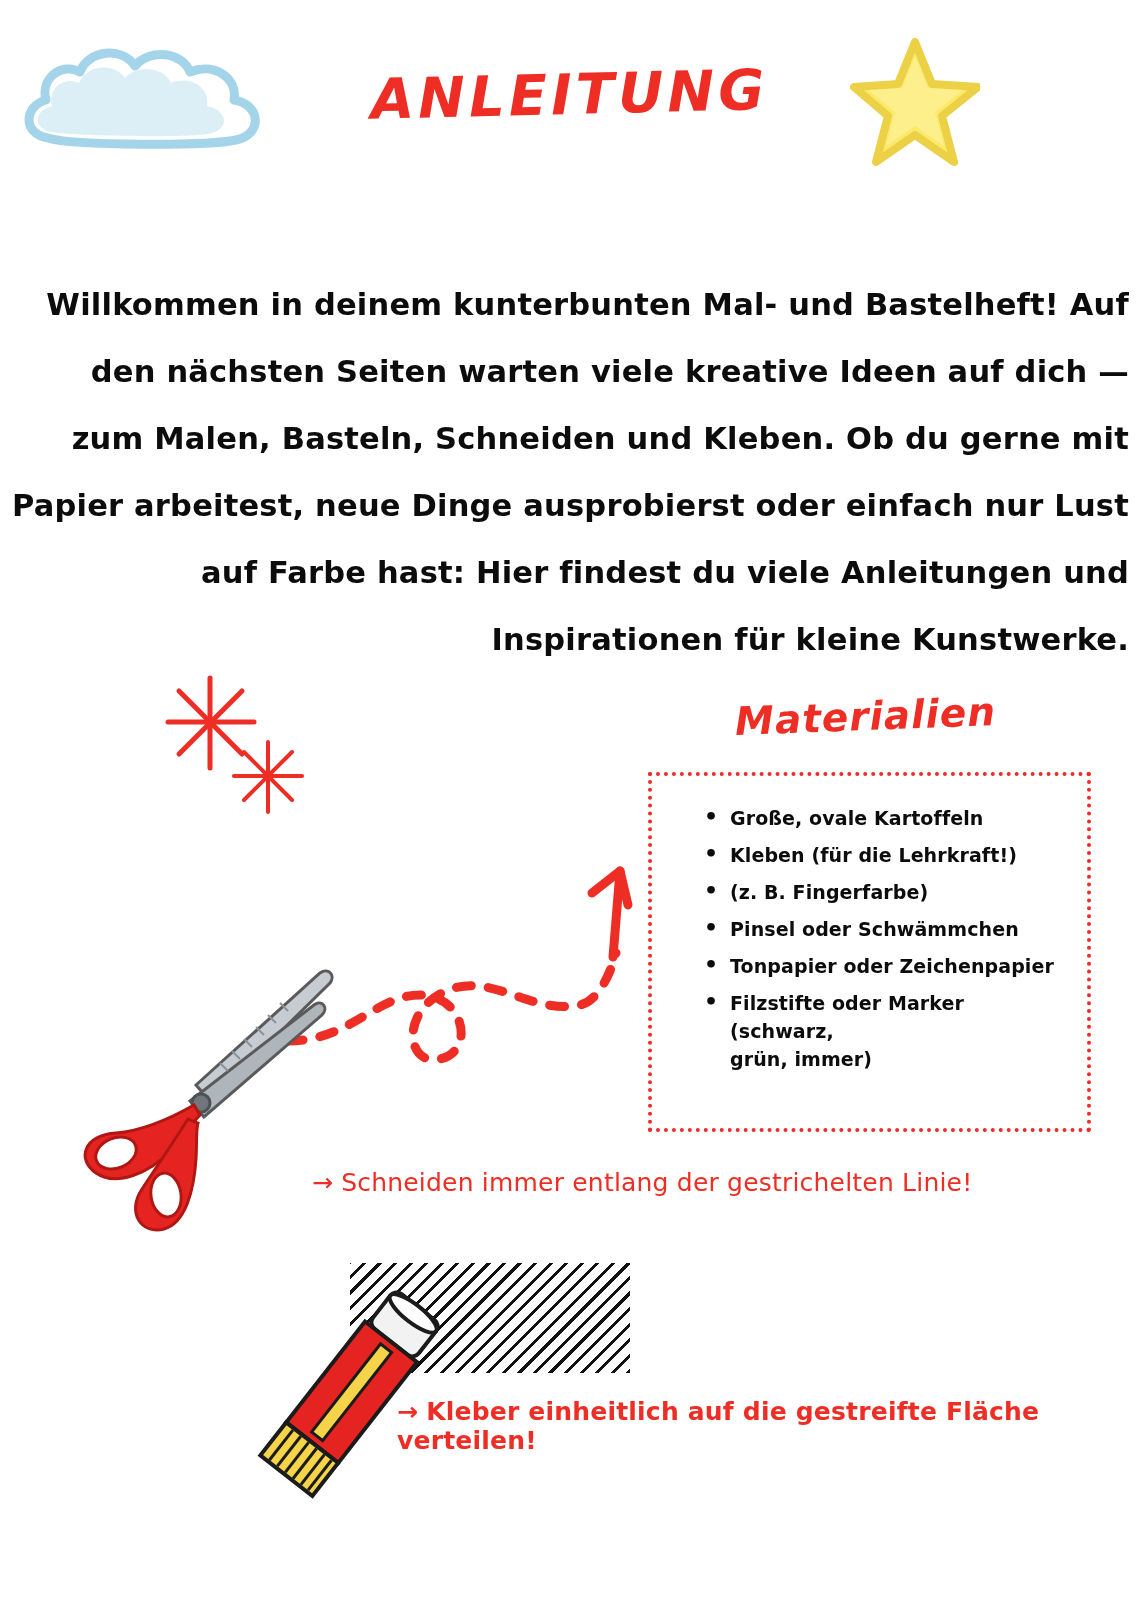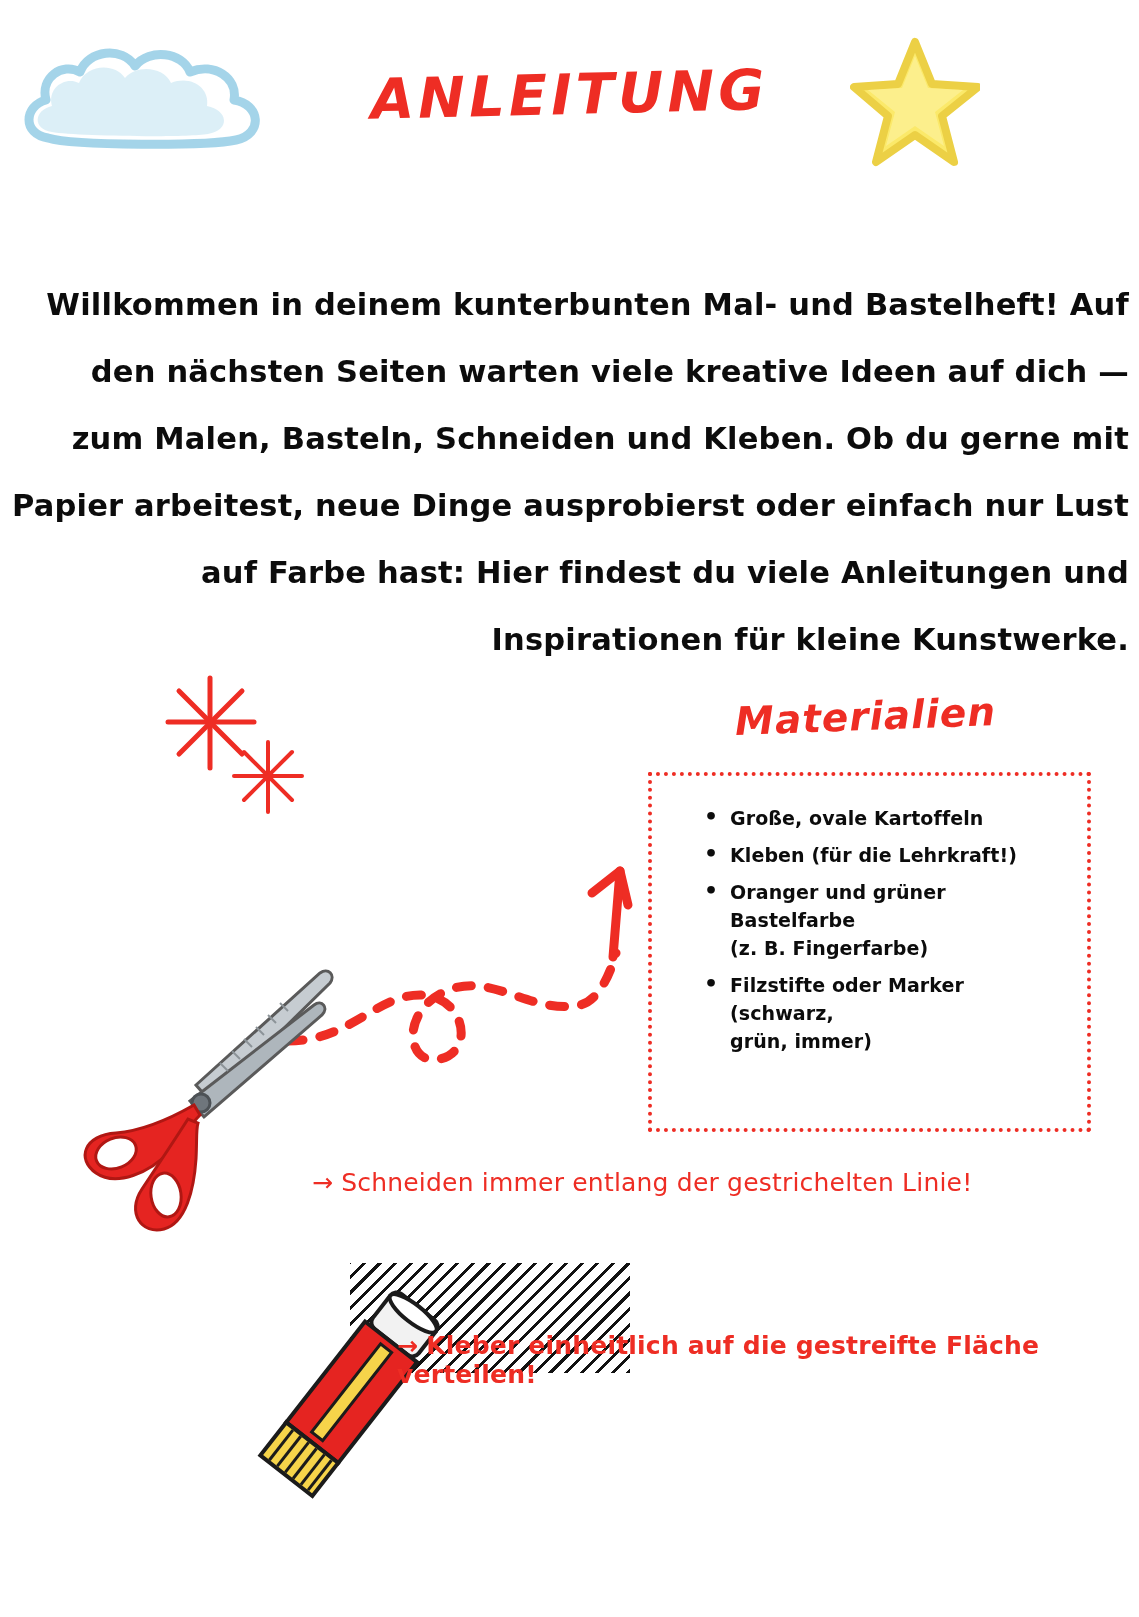--- a/index.html
+++ b/index.html
@@ -156,21 +156,21 @@
     top: 1168px;
     font-family: "DejaVu Sans", sans-serif;
     font-size: 25px;
     font-weight: normal;
     color: #ee2d24;
     letter-spacing: 0.2px;
   }
   .note-glue {
     position: absolute;
     left: 397px;
-    top: 1331px;
+    top: 1397px;
     font-family: "DejaVu Sans", sans-serif;
     font-size: 25px;
     font-weight: bold;
     color: #ee2d24;
     letter-spacing: 0.2px;
   }
   .arrow-glyph { margin-right: 8px; }
 
   
   .hatch {
@@ -246,22 +246,27 @@
 
 <div class="materials-box">
   <ul class="materials-list">
     <li>
       <span>Große, ovale Kartoffeln</span>
     </li>
     <li>
       <span>Kleben (für die Lehrkraft!)</span>
     </li>
     <li>
-      <span>Oranger und grüner Bastelfarbe</span>
       <span class="cont">(z. B. Fingerfarbe)</span>
+    </li>
+    <li>
+      <span>Pinsel oder Schwämmchen</span>
+    </li>
+    <li>
+      <span>Tonpapier oder Zeichenpapier</span>
     </li>
     <li>
       <span>Filzstifte oder Marker (schwarz,</span>
       <span class="cont">grün, immer)</span>
     </li>
   </ul>
 </div>
 
 <div class="curvy-arrow">
   <svg viewBox="0 0 380 230" width="380" height="230" aria-hidden="true">

